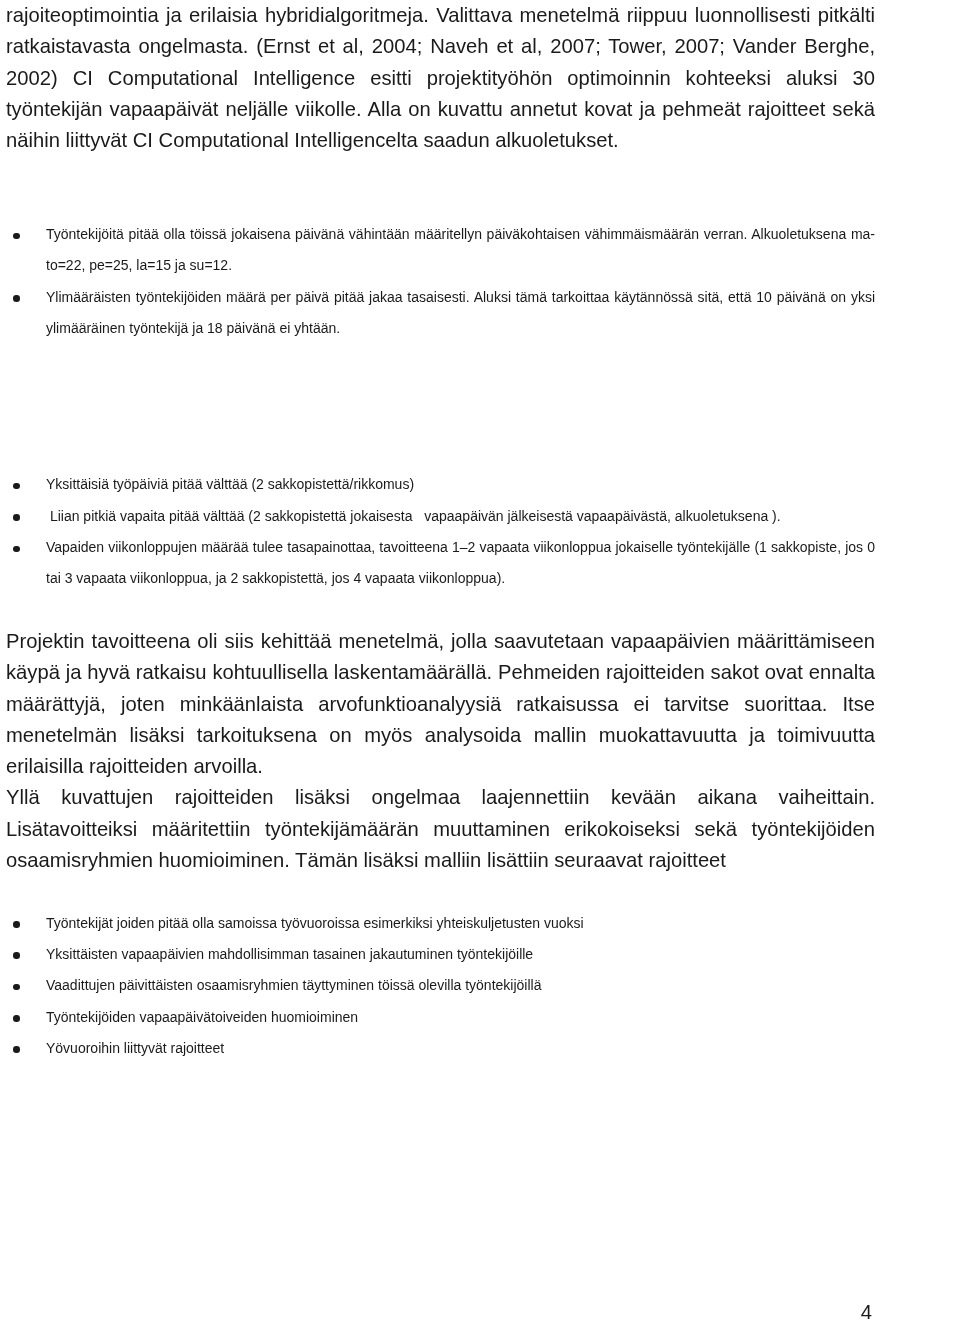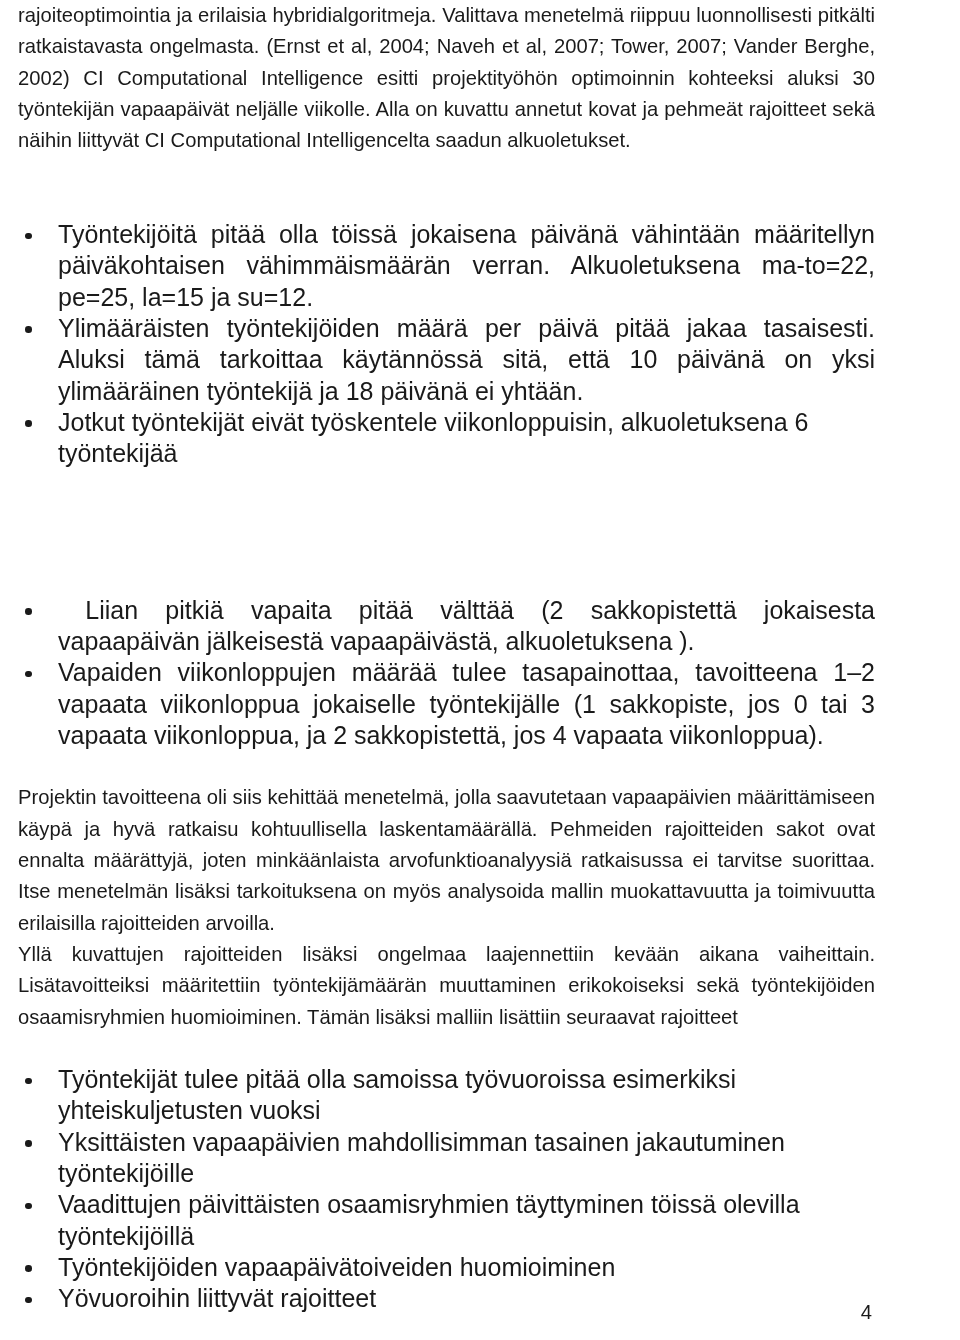--- a/index.html
+++ b/index.html
@@ -15,21 +15,21 @@
     position: relative;
     overflow: hidden;
   }
   .page {
     position: absolute;
     left: 0;
     top: 0;
     width: 880px;
     height: 1340px;
     box-sizing: border-box;
-    padding: 0 5px 0 18px;
+    padding: 0 5px 0 6px;
   }
   .body-text {
     font-size: 20.2px;
     line-height: 31.3px;
     text-align: justify;
     text-justify: inter-word;
     margin: 0;
     hyphens: none;
   }
   .para {
@@ -41,21 +41,21 @@
   }
   ul.bullets {
     list-style: none;
     margin: 0;
     padding: 0;
   }
   ul.bullets > li {
     position: relative;
     padding-left: 40px;
     margin: 0;
-    font-size: 25px;
+    font-size: 14px;
     line-height: 31.3px;
     text-align: justify;
     text-justify: inter-word;
   }
   ul.bullets > li::before {
     content: "";
     position: absolute;
     left: 7px;
     top: 13.5px;
     width: 6.5px;
@@ -87,45 +87,45 @@
   <p class="body-text para">rajoiteoptimointia ja erilaisia hybridialgoritmeja. Valittava menetelmä riippuu luonnollisesti pitkälti ratkaistavasta ongelmasta. (Ernst et al, 2004; Naveh et al, 2007; Tower, 2007; Vander Berghe, 2002) CI Computational Intelligence esitti projektityöhön optimoinnin kohteeksi aluksi 30 työntekijän vapaapäivät neljälle viikolle. Alla on kuvattu annetut kovat ja pehmeät rajoitteet sekä näihin liittyvät CI Computational Intelligencelta saadun alkuoletukset.</p>
 
   <div class="gap-line"></div>
 
 
   <div class="gap-line"></div>
 
   <ul class="bullets">
     <li>Työntekijöitä pitää olla töissä jokaisena päivänä vähintään määritellyn päiväkohtaisen vähimmäismäärän verran. Alkuoletuksena ma-to=22, pe=25, la=15 ja su=12.</li>
     <li>Ylimääräisten työntekijöiden määrä per päivä pitää jakaa tasaisesti. Aluksi tämä tarkoittaa käytännössä sitä, että 10 päivänä on yksi ylimääräinen työntekijä ja 18 päivänä ei yhtään.</li>
-    <li class="plain">Jotkut työntekijät eivät työskentele viikonloppuisin, alkuoletuksena 6 työntekijää</li>
   </ul>
 
   <div class="gap-line"></div>
   <div class="gap-line"></div>
   <div class="gap-line"></div>
 
 
   <div class="gap-line"></div>
 
   <ul class="bullets">
+    <li class="plain">Yksittäisiä työpäiviä pitää välttää (2 sakkopistettä/rikkomus)</li>
     <li class="nowrap-sp"> Liian pitkiä vapaita pitää välttää (2 sakkopistettä jokaisesta   vapaapäivän jälkeisestä vapaapäivästä, alkuoletuksena ).</li>
     <li>Vapaiden viikonloppujen määrää tulee tasapainottaa, tavoitteena 1–2 vapaata viikonloppua jokaiselle työntekijälle (1 sakkopiste, jos 0 tai 3 vapaata viikonloppua, ja 2 sakkopistettä, jos 4 vapaata viikonloppua).</li>
   </ul>
 
   <div class="gap-line"></div>
 
   <p class="body-text para">Projektin tavoitteena oli siis kehittää menetelmä, jolla saavutetaan vapaapäivien määrittämiseen käypä ja hyvä ratkaisu kohtuullisella laskentamäärällä. Pehmeiden rajoitteiden sakot ovat ennalta määrättyjä, joten minkäänlaista arvofunktioanalyysiä ratkaisussa ei tarvitse suorittaa. Itse menetelmän lisäksi tarkoituksena on myös analysoida mallin muokattavuutta ja toimivuutta erilaisilla rajoitteiden arvoilla.</p>
 
   <p class="body-text para">Yllä kuvattujen rajoitteiden lisäksi ongelmaa laajennettiin kevään aikana vaiheittain. Lisätavoitteiksi määritettiin työntekijämäärän muuttaminen erikokoiseksi sekä työntekijöiden osaamisryhmien huomioiminen. Tämän lisäksi malliin lisättiin seuraavat rajoitteet</p>
 
   <div class="gap-line"></div>
 
   <ul class="bullets">
-    <li class="plain">Työntekijät tulee pitää olla samoissa työvuoroissa esimerkiksi yhteiskuljetusten vuoksi</li>
+    <li class="plain">Työntekijät joiden pitää olla samoissa työvuoroissa esimerkiksi yhteiskuljetusten vuoksi</li>
     <li class="plain">Yksittäisten vapaapäivien mahdollisimman tasainen jakautuminen työntekijöille</li>
     <li class="plain">Vaadittujen päivittäisten osaamisryhmien täyttyminen töissä olevilla työntekijöillä</li>
     <li class="plain">Työntekijöiden vapaapäivätoiveiden huomioiminen</li>
     <li class="plain">Yövuoroihin liittyvät rajoitteet</li>
   </ul>
 
   <div class="page-number">4</div>
 
 </div>
 

